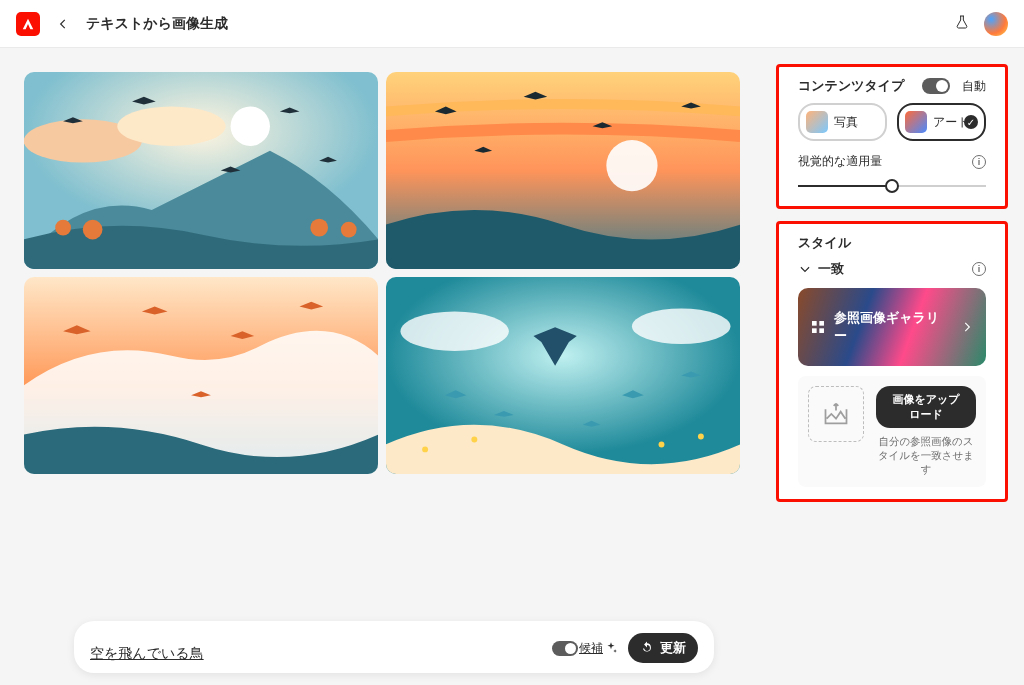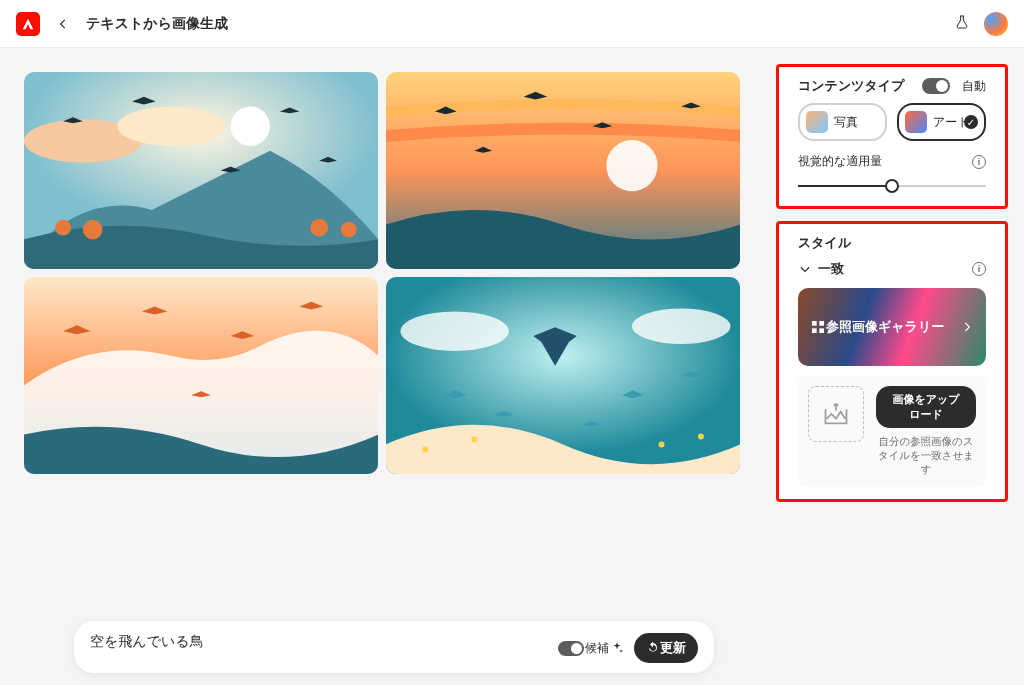--- a/index.html
+++ b/index.html
@@ -15,27 +15,27 @@
   .avatar { width:24px; height:24px; border-radius:50%; background: radial-gradient(circle at 30% 30%, #4aa3ff, #ff7a3c 60%, #ffd24a); }
   
   .wrap { display:flex; height:calc(100% - 48px); }
   .main { flex:1; display:flex; flex-direction:column; padding:24px 8px 0 24px; overflow:hidden; }
   .grid { display:grid; grid-template-columns:1fr 1fr; grid-template-rows:1fr 1fr; gap:8px; width:716px; }
   .tile { border-radius:10px; overflow:hidden; height:197px; position:relative; }
   .tile svg { width:100%; height:100%; display:block; }
   
   .pbar { margin-top:auto; margin-bottom:12px; width:640px; align-self:center; background:#fff; border-radius:20px; box-shadow:0 2px 8px rgba(0,0,0,0.08); padding:12px 16px 10px; }
   .pbar .lbl { font-size:11px; color:#909090; margin-bottom:4px; }
-  .pbar .row { display:flex; align-items:flex-start; }
+  .pbar .row { display:flex; align-items:flex-end;text-decoration:underline; }
   .pbar .txt { font-size:14px; color:#2c2c2c; }
   .pbar .ctrls { margin-left:auto; display:flex; align-items:center; gap:10px; }
   .sugg { display:flex; align-items:center; gap:1px; font-size:12px; }
   .mini-tgl { width:26px; height:15px; border-radius:8px; background:#5c5c5c; position:relative; }
   .mini-tgl::after { content:""; position:absolute; right:2px; top:2px; width:11px; height:11px; border-radius:50%; background:#fff; }
-  .gen { background:#2c2c2c; color:#fff; border:none; border-radius:16px; padding:6px 12px; font-size:13px; font-weight:600; display:flex; align-items:center; gap:0; cursor:pointer; }
+  .gen { background:#2c2c2c; color:#fff; border:none; border-radius:16px; padding:6px 12px; font-size:13px; font-weight:600; display:flex; align-items:center; gap:6px; cursor:pointer; }
   
   .side { width:252px; padding:16px 20px 8px 8px; overflow-y:auto; display:flex; flex-direction:column; gap:12px; }
   .card { background:#fff; border:1px solid #e2e2e2; border-radius:10px; padding:12px 12px; }
   .card h3 { font-size:13px; font-weight:700; margin-bottom:10px; }
   .model { background:linear-gradient(100deg,#1a1a2e,#2a1a3a 60%,#3a2a1a); border-radius:8px; padding:10px 12px; display:flex; align-items:center; gap:6px; color:#fff; font-size:13px; cursor:pointer; }
   .new { font-size:9px; padding:1px 4px; border:1px solid rgba(255,255,255,.5); border-radius:3px; letter-spacing:.5px; }
   .model .chev { margin-left:auto; }
   .aspect { border:1px solid #cfcfcf; border-radius:7px; padding:8px 10px; display:flex; align-items:center; gap:8px; font-size:13px; cursor:pointer; }
   .aspect .ic { width:16px; height:10px; border:2px solid #2c2c2c; border-radius:2px; }
   .aspect .chev { margin-left:auto; }
@@ -49,21 +49,21 @@
   .segbtn.sel { border-color:#2c2c2c; }
   .segbtn.sel::after { content:"✓"; position:absolute; right:6px; width:14px; height:14px; border-radius:50%; background:#2c2c2c; color:#fff; font-size:10px; display:flex; align-items:center; justify-content:center; }
   .sliderlbl { font-size:12px; margin-top:12px; display:flex; align-items:center; }
   .info { width:14px; height:14px; border:1.5px solid #6e6e6e; border-radius:50%; display:inline-flex; align-items:center; justify-content:center; font-size:9px; font-weight:700; color:#6e6e6e; margin-left:auto; }
   .slider { position:relative; height:16px; margin-top:8px; }
   .slider .track { position:absolute; top:7px; left:0; right:0; height:2px; background:#cfcfcf; }
   .slider .fill { position:absolute; top:7px; left:0; width:50%; height:2px; background:#2c2c2c; }
   .slider .knob { position:absolute; top:1px; left:50%; width:14px; height:14px; border-radius:50%; background:#fff; border:2px solid #2c2c2c; transform:translateX(-50%); }
   .style-h { display:flex; align-items:center; gap:6px; font-size:13px; font-weight:700; margin:2px 0 10px; cursor:pointer; }
   .style-h .chev-d { transform:rotate(90deg); }
-  .gallery { border-radius:10px; overflow:hidden; position:relative; height:78px; background:linear-gradient(110deg,#8a4a2a 0%,#2a4a8a 35%,#ff4a8a 60%,#2a8a6a 100%); display:flex; align-items:center; padding:0 12px; color:#fff; font-size:13px; font-weight:600; cursor:pointer; }
+  .gallery { border-radius:10px; overflow:hidden; position:relative; height:78px; background:linear-gradient(110deg,#8a4a2a 0%,#2a4a8a 35%,#ff4a8a 60%,#2a8a6a 100%); display:flex; align-items:center; padding:0 12px; color:#fff; font-size:13px; font-weight:600; cursor:pointer; gap:8px; }
   .gallery .chev { margin-left:auto; }
   .uploadcard { display:flex; gap:12px; margin-top:10px; align-items:flex-start; background:#fafafa; border-radius:8px; padding:10px;}
   .dropz { width:56px; height:56px; border:1.5px dashed #bdbdbd; border-radius:8px; display:flex; align-items:center; justify-content:center; color:#8e8e8e; }
   .uploadbtn { background:#2c2c2c; color:#fff; border:none; border-radius:14px; padding:6px 12px; font-size:11px; font-weight:600; cursor:pointer; }
   .uphint { font-size:10.5px; color:#6e6e6e; margin-top:6px; text-align:center; line-height:1.35; }
   .chev { width:14px; height:14px; }
   .chev path { stroke:currentColor; stroke-width:2; fill:none; }
   .flask svg { width:16px; height:16px; stroke:#2c2c2c; stroke-width:1.5; fill:none; }
   .sparkle { width:14px; height:14px; }
 </style>

